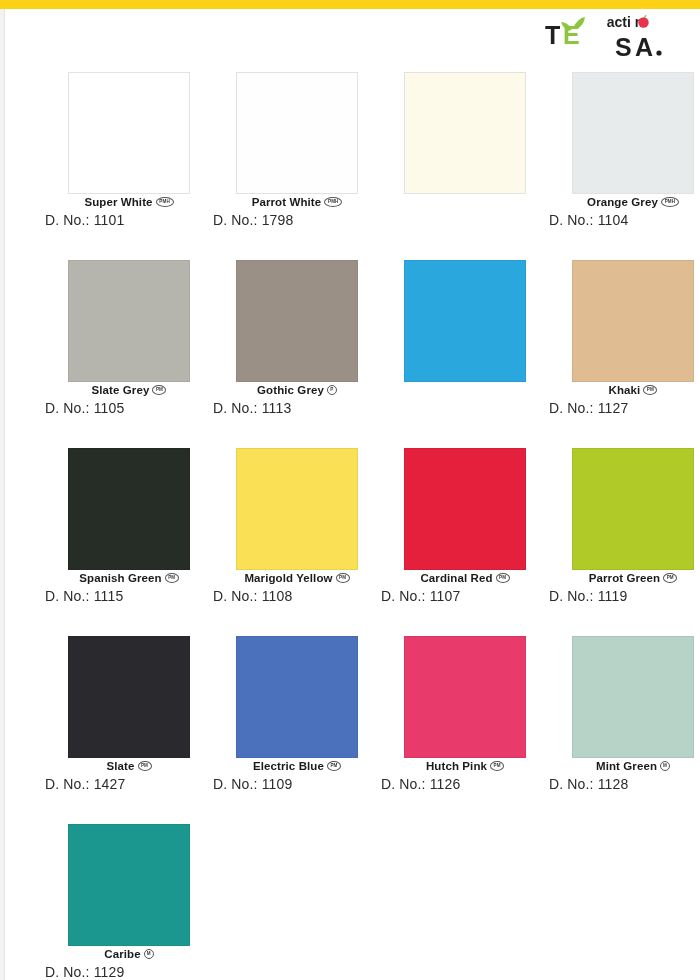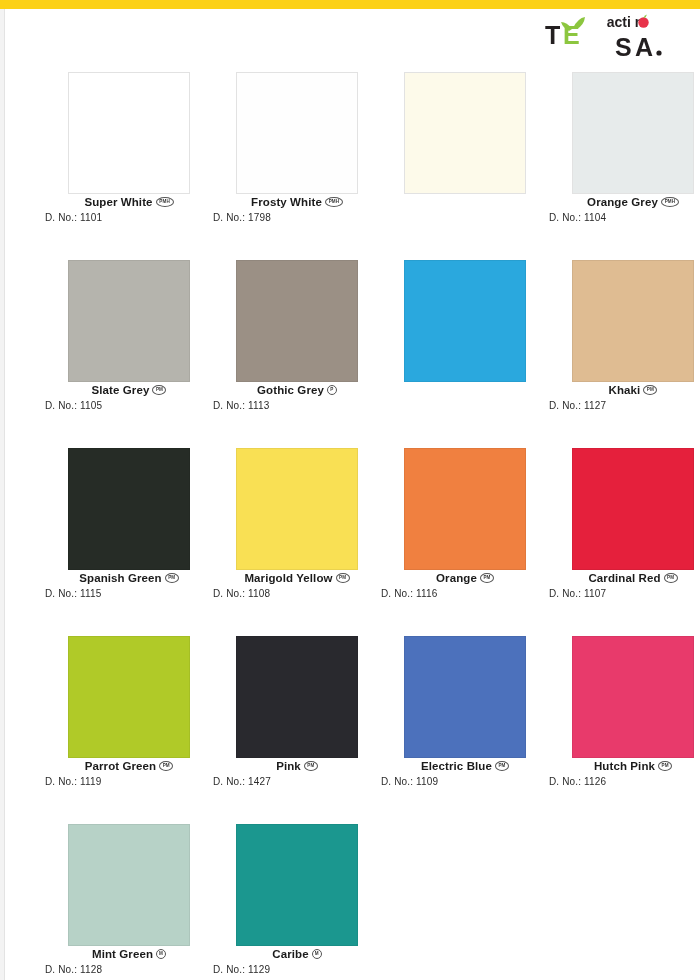--- a/index.html
+++ b/index.html
@@ -114,21 +114,21 @@
     line-height: 1;
     height: 10px;
     flex: none;
   }
 
   .badge.oval-wide { width: 18px; border-radius: 9px / 5px; }
   .badge.oval      { width: 14px; border-radius: 7px / 5px; }
   .badge.round     { width: 10px; border-radius: 50%; }
 
   .dno {
-    font-size: 10px;
+    font-size: 14px;
     color: #2b2b2b;
     margin-top: 3.5px;
     letter-spacing: 0.15px;
   }
 </style>
 </head>
 <body>
 
 <div id="page">
 
@@ -163,21 +163,21 @@
             <span class="name">Super White</span>
             <span class="badge oval-wide">PMH</span>
           </div>
           <div class="dno">D. No.: 1101</div>
         </div>
       </div>
       <div class="cell">
         <div class="chip light-edge" style="background: rgb(254, 254, 254);"></div>
         <div class="caption">
           <div class="name-line">
-            <span class="name">Frosty White</span>
+            <span class="name">Parrot White</span>
             <span class="badge oval-wide">PMH</span>
           </div>
           <div class="dno">D. No.: 1798</div>
         </div>
       </div>
       <div class="cell">
         <div class="chip light-edge" style="background: rgb(253, 250, 234);"></div>
       </div>
       <div class="cell">
         <div class="chip light-edge" style="background: rgb(231, 235, 235);"></div>
@@ -236,30 +236,20 @@
         <div class="chip dark-edge" style="background: rgb(249, 224, 84);"></div>
         <div class="caption">
           <div class="name-line">
             <span class="name">Marigold Yellow</span>
             <span class="badge oval">PM</span>
           </div>
           <div class="dno">D. No.: 1108</div>
         </div>
       </div>
       <div class="cell">
-        <div class="chip dark-edge" style="background: rgb(240, 128, 64);"></div>
-        <div class="caption">
-          <div class="name-line">
-            <span class="name">Orange</span>
-            <span class="badge oval">PM</span>
-          </div>
-          <div class="dno">D. No.: 1116</div>
-        </div>
-      </div>
-      <div class="cell">
         <div class="chip dark-edge" style="background: rgb(229, 32, 60);"></div>
         <div class="caption">
           <div class="name-line">
             <span class="name">Cardinal Red</span>
             <span class="badge oval">PM</span>
           </div>
           <div class="dno">D. No.: 1107</div>
         </div>
       </div>
       <div class="cell">
@@ -269,21 +259,21 @@
             <span class="name">Parrot Green</span>
             <span class="badge oval">PM</span>
           </div>
           <div class="dno">D. No.: 1119</div>
         </div>
       </div>
       <div class="cell">
         <div class="chip dark-edge" style="background: rgb(41, 41, 46);"></div>
         <div class="caption">
           <div class="name-line">
-            <span class="name">Pink</span>
+            <span class="name">Slate</span>
             <span class="badge oval">PM</span>
           </div>
           <div class="dno">D. No.: 1427</div>
         </div>
       </div>
       <div class="cell">
         <div class="chip dark-edge" style="background: rgb(76, 113, 188);"></div>
         <div class="caption">
           <div class="name-line">
             <span class="name">Electric Blue</span>

